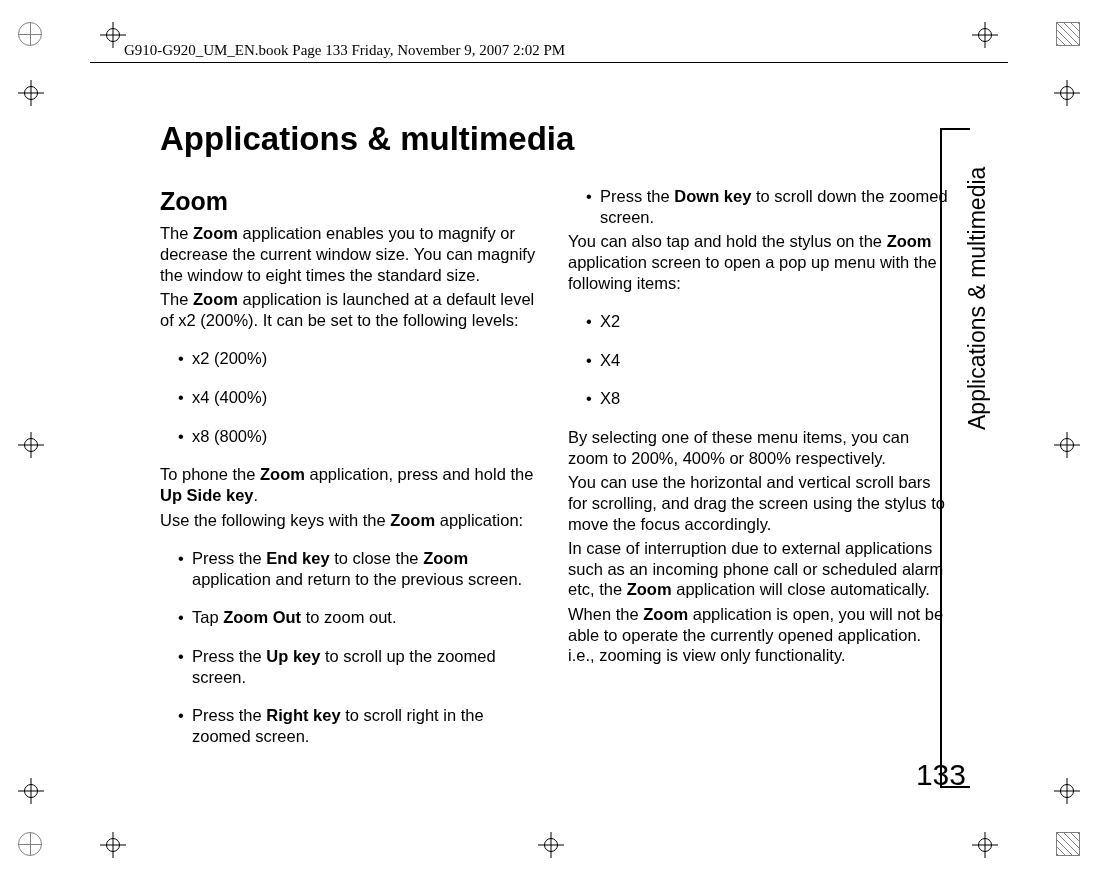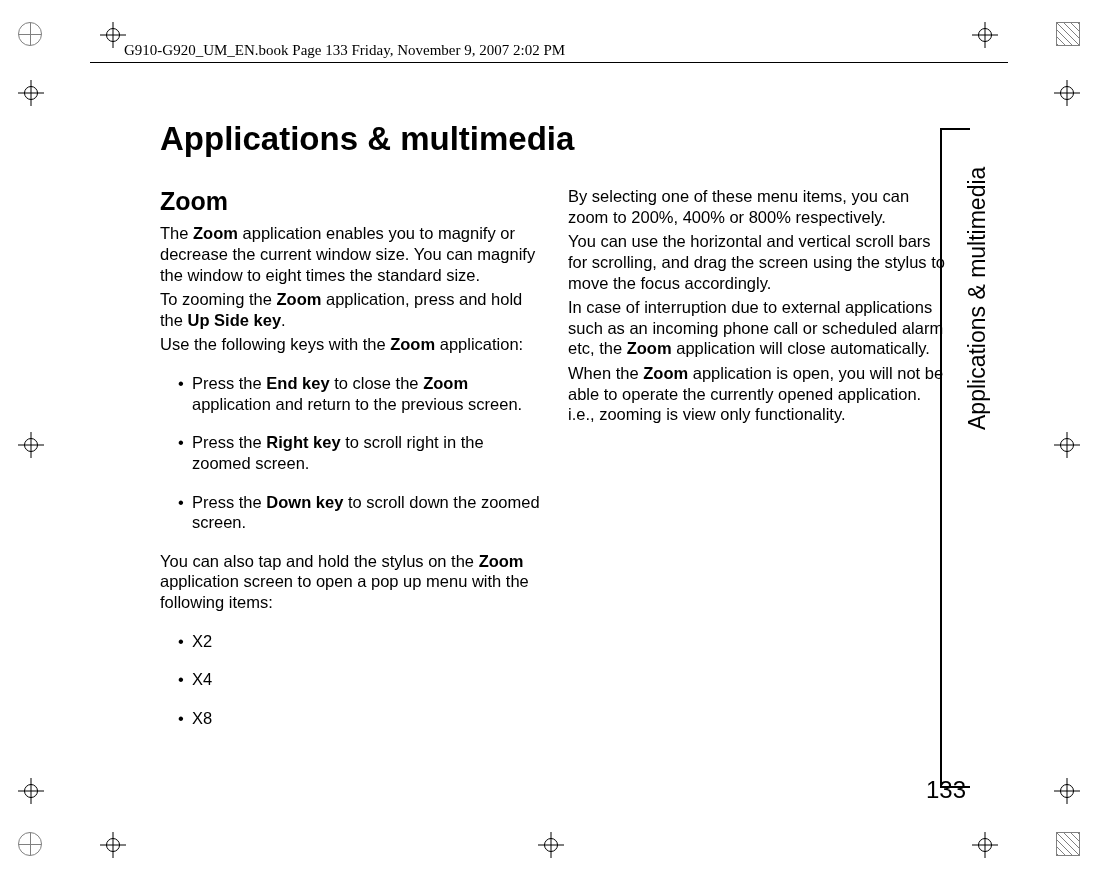--- a/index.html
+++ b/index.html
@@ -91,22 +91,22 @@
       top: 300px;
       font-size: 23px;
       white-space: nowrap;
     }
     .side-rule {
       position:absolute;
       right: 156px; top: 128px; width:2px; height:660px; background:#000;
     }
     .page-num {
       position: absolute;
-      right: 132px; top: 776px;
-      font-size: 24px;
+      right: 132px; top: 758px;
+      font-size: 30px;
     }
   </style>
 </head>
 <body>
 
 <div class="reg-circle" style="left:18px; top:22px;"></div>
 <div class="hatch-box" style="right:18px; top:22px;"></div>
 <div class="reg-circle" style="left:18px; top:832px;"></div>
 <div class="hatch-box" style="right:18px; top:832px;"></div>
 
@@ -157,27 +157,37 @@
 <div class="page-content">
   <h1 class="title">Applications &amp; multimedia</h1>
 
   <div class="columns">
     <h2 class="section">Zoom</h2>
 
     <p class="para">
       <span>The </span><span class="b">Zoom</span><span> application enables you to magnify or decrease the current window size. You can magnify the window to eight times the standard size.</span>
     </p>
     <p class="para">
-      <span>To zooming the </span><span class="b">Zoom</span><span> application, press and hold the </span><span class="b">Up Side key</span><span>.</span>
+      <span>The </span><span class="b">Zoom</span><span> application is launched at a default level of x2 (200%). It can be set to the following levels:</span>
+    </p>
+    <ul class="bullets">
+      <li>x2 (200%)</li>
+      <li>x4 (400%)</li>
+      <li>x8 (800%)</li>
+    </ul>
+    <p class="para">
+      <span>To phone the </span><span class="b">Zoom</span><span> application, press and hold the </span><span class="b">Up Side key</span><span>.</span>
     </p>
     <p class="para">
       <span>Use the following keys with the </span><span class="b">Zoom</span><span> application:</span>
     </p>
     <ul class="bullets">
       <li><span>Press the </span><span class="b">End key</span><span> to close the </span><span class="b">Zoom</span><span> application and return to the previous screen.</span></li>
+      <li><span>Tap </span><span class="b">Zoom Out</span><span> to zoom out.</span></li>
+      <li><span>Press the </span><span class="b">Up key</span><span> to scroll up the zoomed screen.</span></li>
       <li><span>Press the </span><span class="b">Right key</span><span> to scroll right in the zoomed screen.</span></li>
       <li><span>Press the </span><span class="b">Down key</span><span> to scroll down the zoomed screen.</span></li>
     </ul>
 
     <p class="para">
       <span>You can also tap and hold the stylus on the </span><span class="b">Zoom</span><span> application screen to open a pop up menu with the following items:</span>
     </p>
     <ul class="bullets">
       <li>X2</li>
       <li>X4</li>

